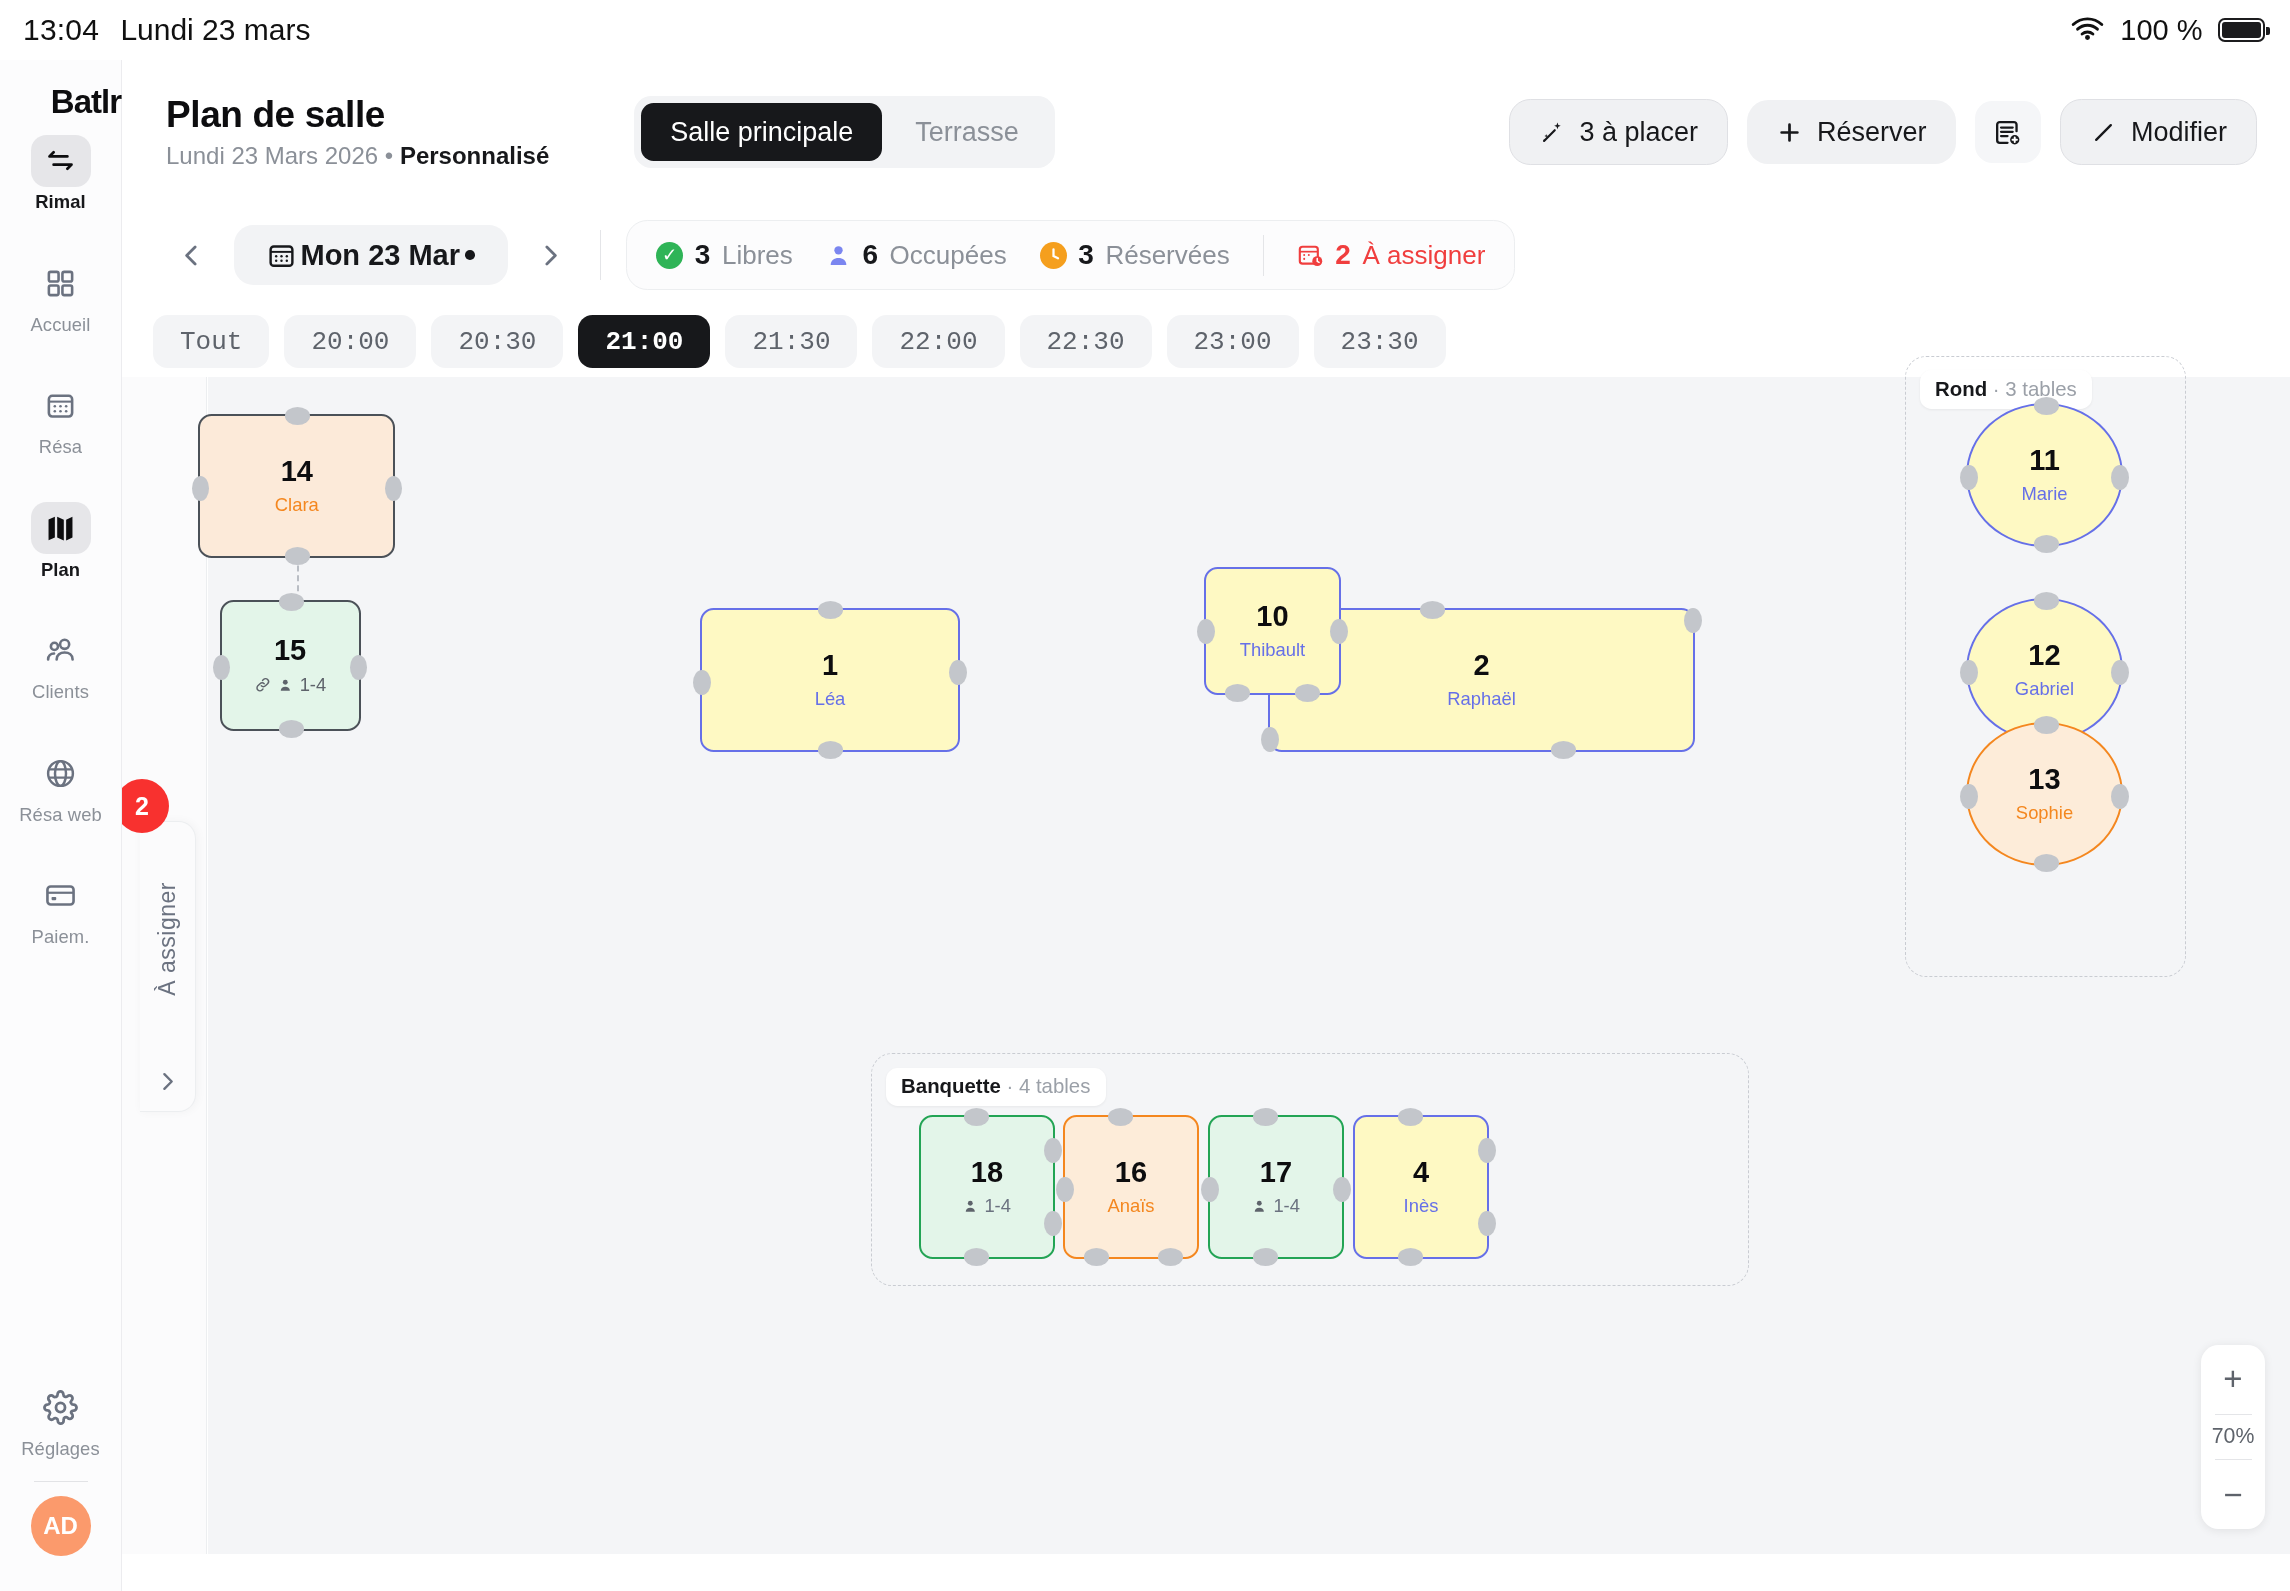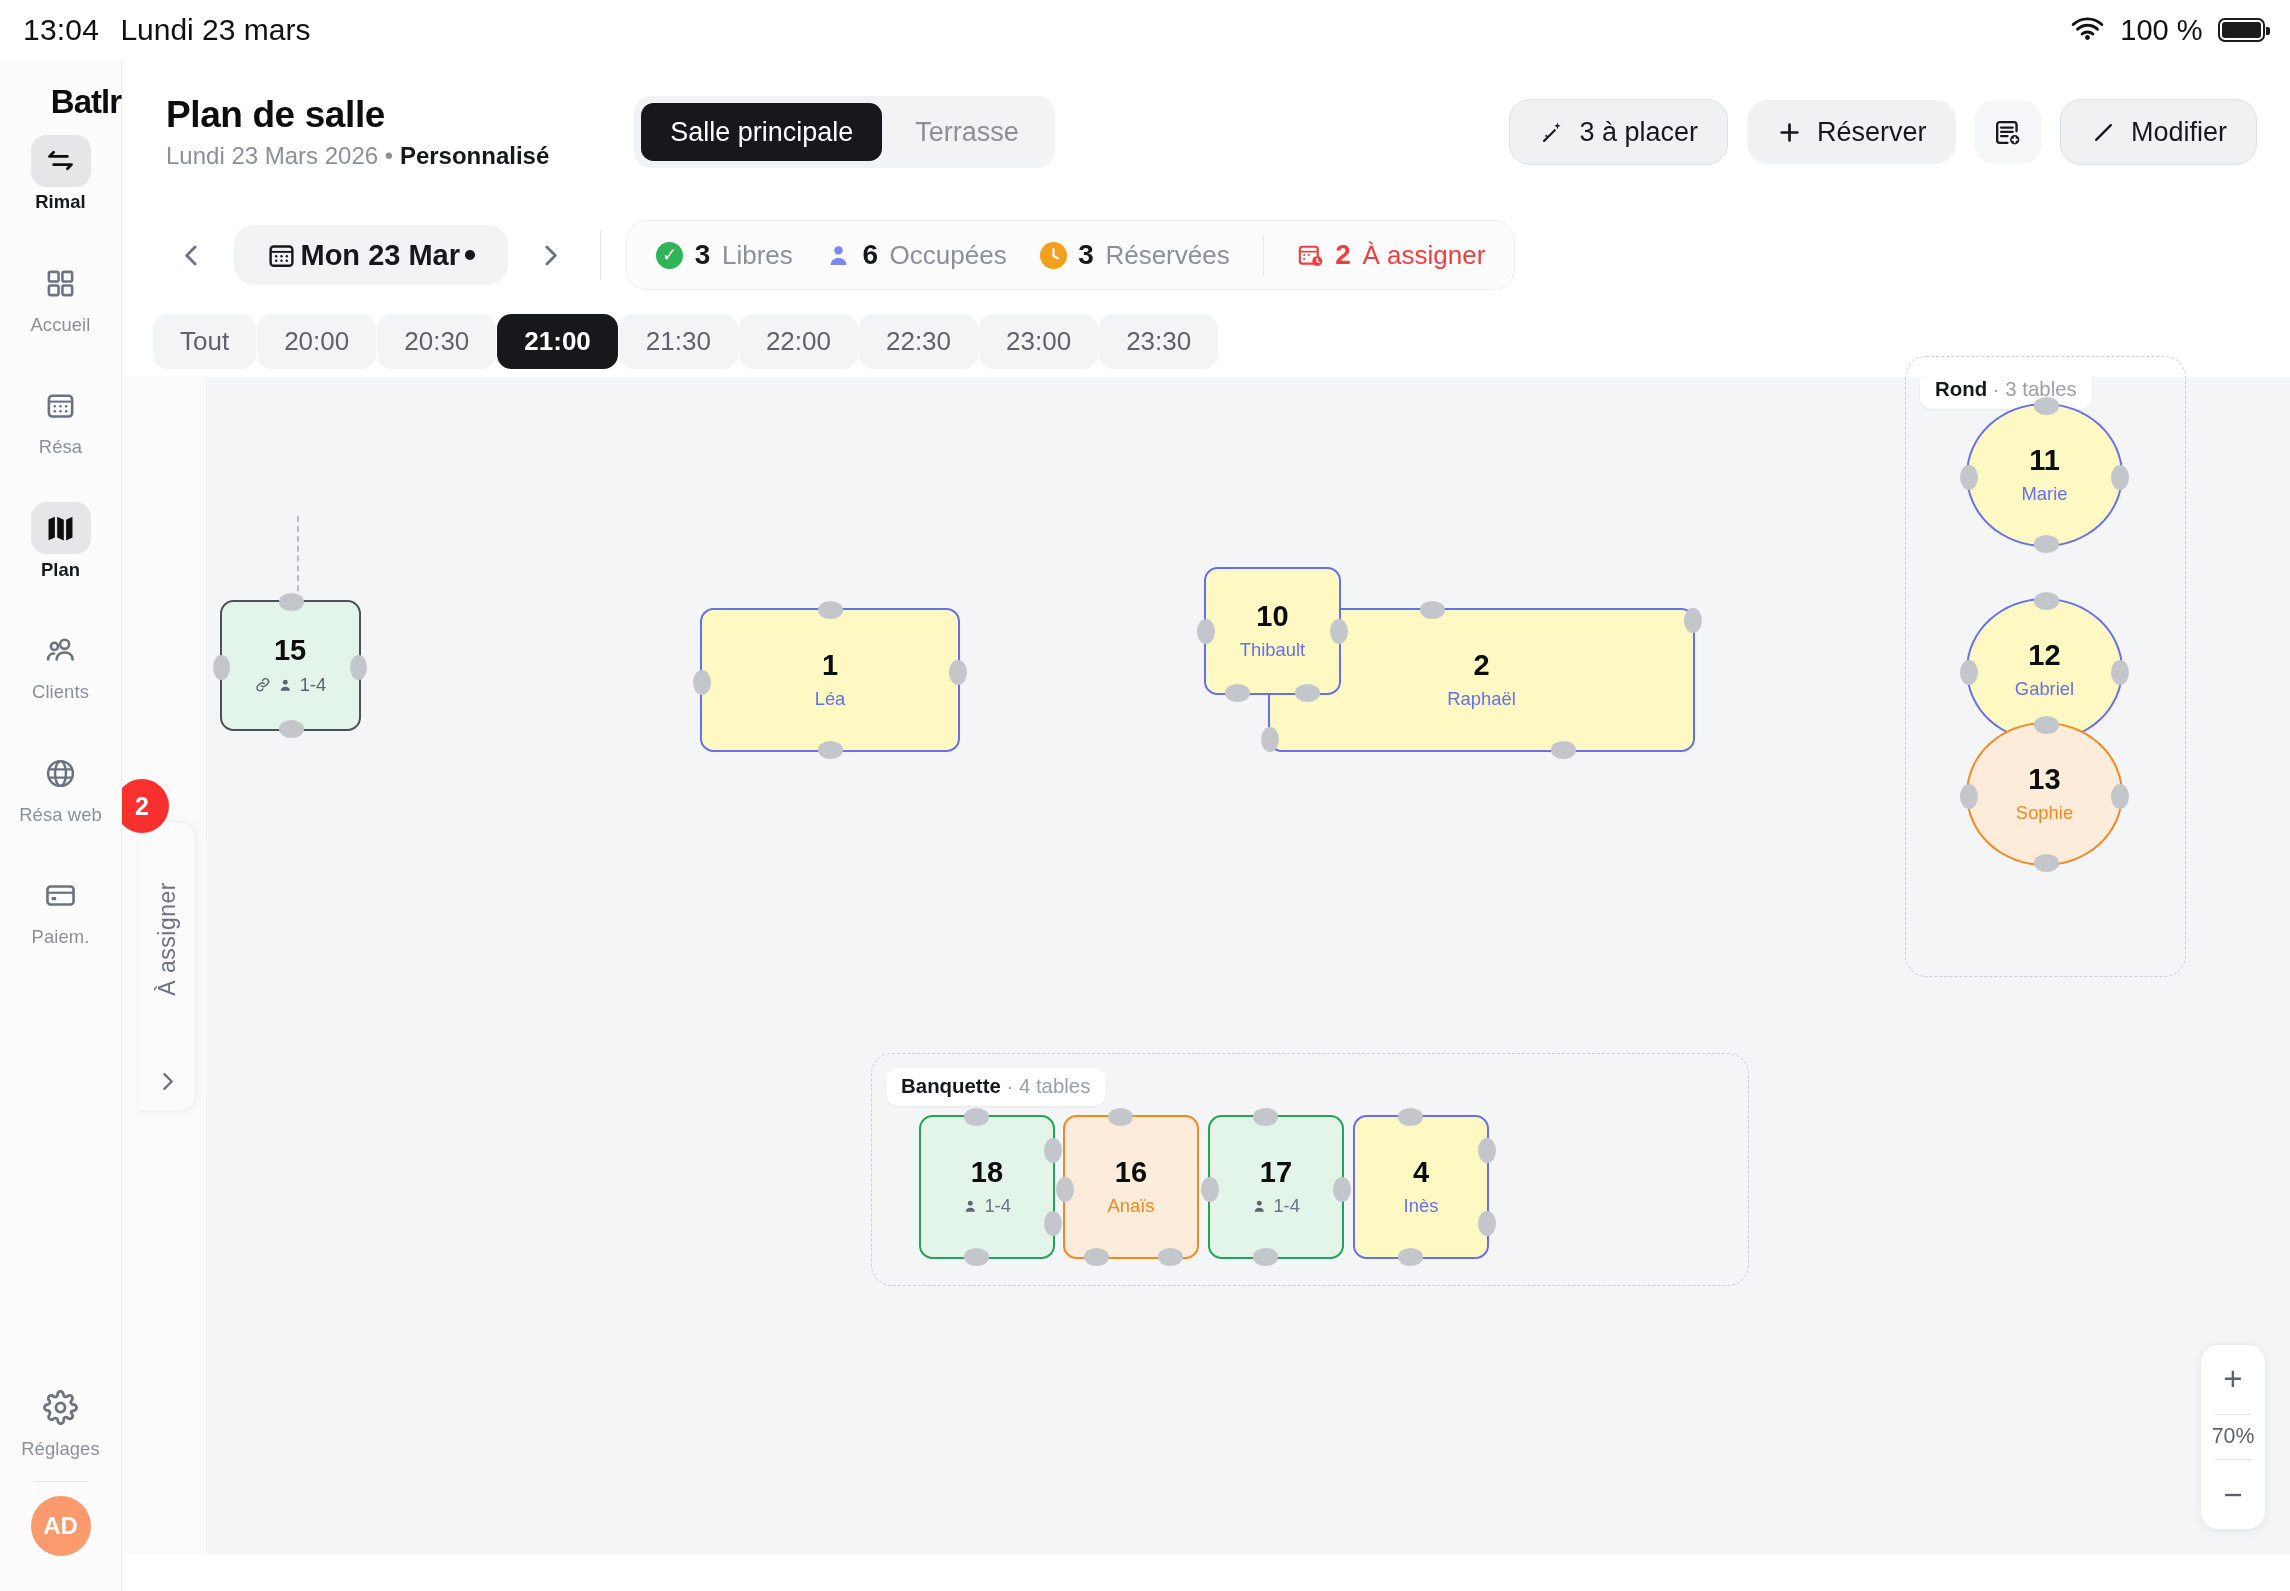--- a/index.html
+++ b/index.html
@@ -115,21 +115,21 @@
   .stat b { color: #17181b; font-weight: 700; font-size: 28px; }
   .stat.danger b, .stat.danger span.t { color: #f03e3e; }
   .stat-sep { width: 1px; height: 41px; background: #e4e5e8; }
   .ic-circ { width: 27px; height: 27px; border-radius: 50%; display:flex; align-items:center; justify-content:center; }
   .ic-green { background: #2fb457; color: #fff; font-size: 18.4px; }
   .ic-orange { background: #f59f1e; color: #fff; }
 
   
   .timebar {
     position: absolute; top: 306px; left: 122px; width: 2168px; height: 71px;
-    display: flex; align-items: center; gap: 1px; padding-left: 31px; background: #fff;
+    display: flex; align-items: center; gap: 15px; padding-left: 31px; background: #fff; font-family: Liberation Mono, monospace;
   }
   .chip {
     background: #f3f4f6; border: 0; border-radius: 14.6px; font-family: inherit;
     font-size: 26px; color: #5e636b; padding: 11.6px 27px; cursor: pointer;
   }
   .chip.on { background: #17181b; color: #fff; font-weight: 700; }
 
   
   .canvas {
     position: absolute; top: 377px; left: 208px; width: 2082px; height: 1177px;
@@ -511,20 +511,28 @@
     <svg width="25" height="25" viewBox="0 0 24 24" fill="none" stroke="currentColor" stroke-width="2.3" stroke-linecap="round" stroke-linejoin="round">
         <path d="M9 5l7 7-7 7"></path>
       </svg>
   </span>
 </div>
 
 <div class="canvas">
 
   <div class="linkline" style="left:89px; top:139px; height:85px;"></div>
 
+  <div class="tbl t-sel" style="left:-9.7px; top:37px; width:197px; height:144px;">
+    <span class="chair h" style="left:85px; top:-8.7px;"></span>
+    <span class="chair h" style="left:85px; bottom:-8.7px;"></span>
+    <span class="chair v" style="left:-8.7px; top:60px;"></span>
+    <span class="chair v" style="right:-8.7px; top:60px;"></span>
+    <span class="num">14</span>
+    <span class="sub">Clara</span>
+  </div>
 
   <div class="tbl t-greensel" style="left:11.6px; top:223px; width:141px; height:131px;">
     <span class="chair h" style="left:57px; top:-8.7px;"></span>
     <span class="chair h" style="left:57px; bottom:-8.7px;"></span>
     <span class="chair v" style="left:-8.7px; top:53px;"></span>
     <span class="chair v" style="right:-8.7px; top:53px;"></span>
     <span class="num">15</span>
     <span class="sub">
       <span>
         <svg width="17.5" height="17.5" viewBox="0 0 24 24" fill="none" stroke="#5e636b" stroke-width="2" stroke-linecap="round">

